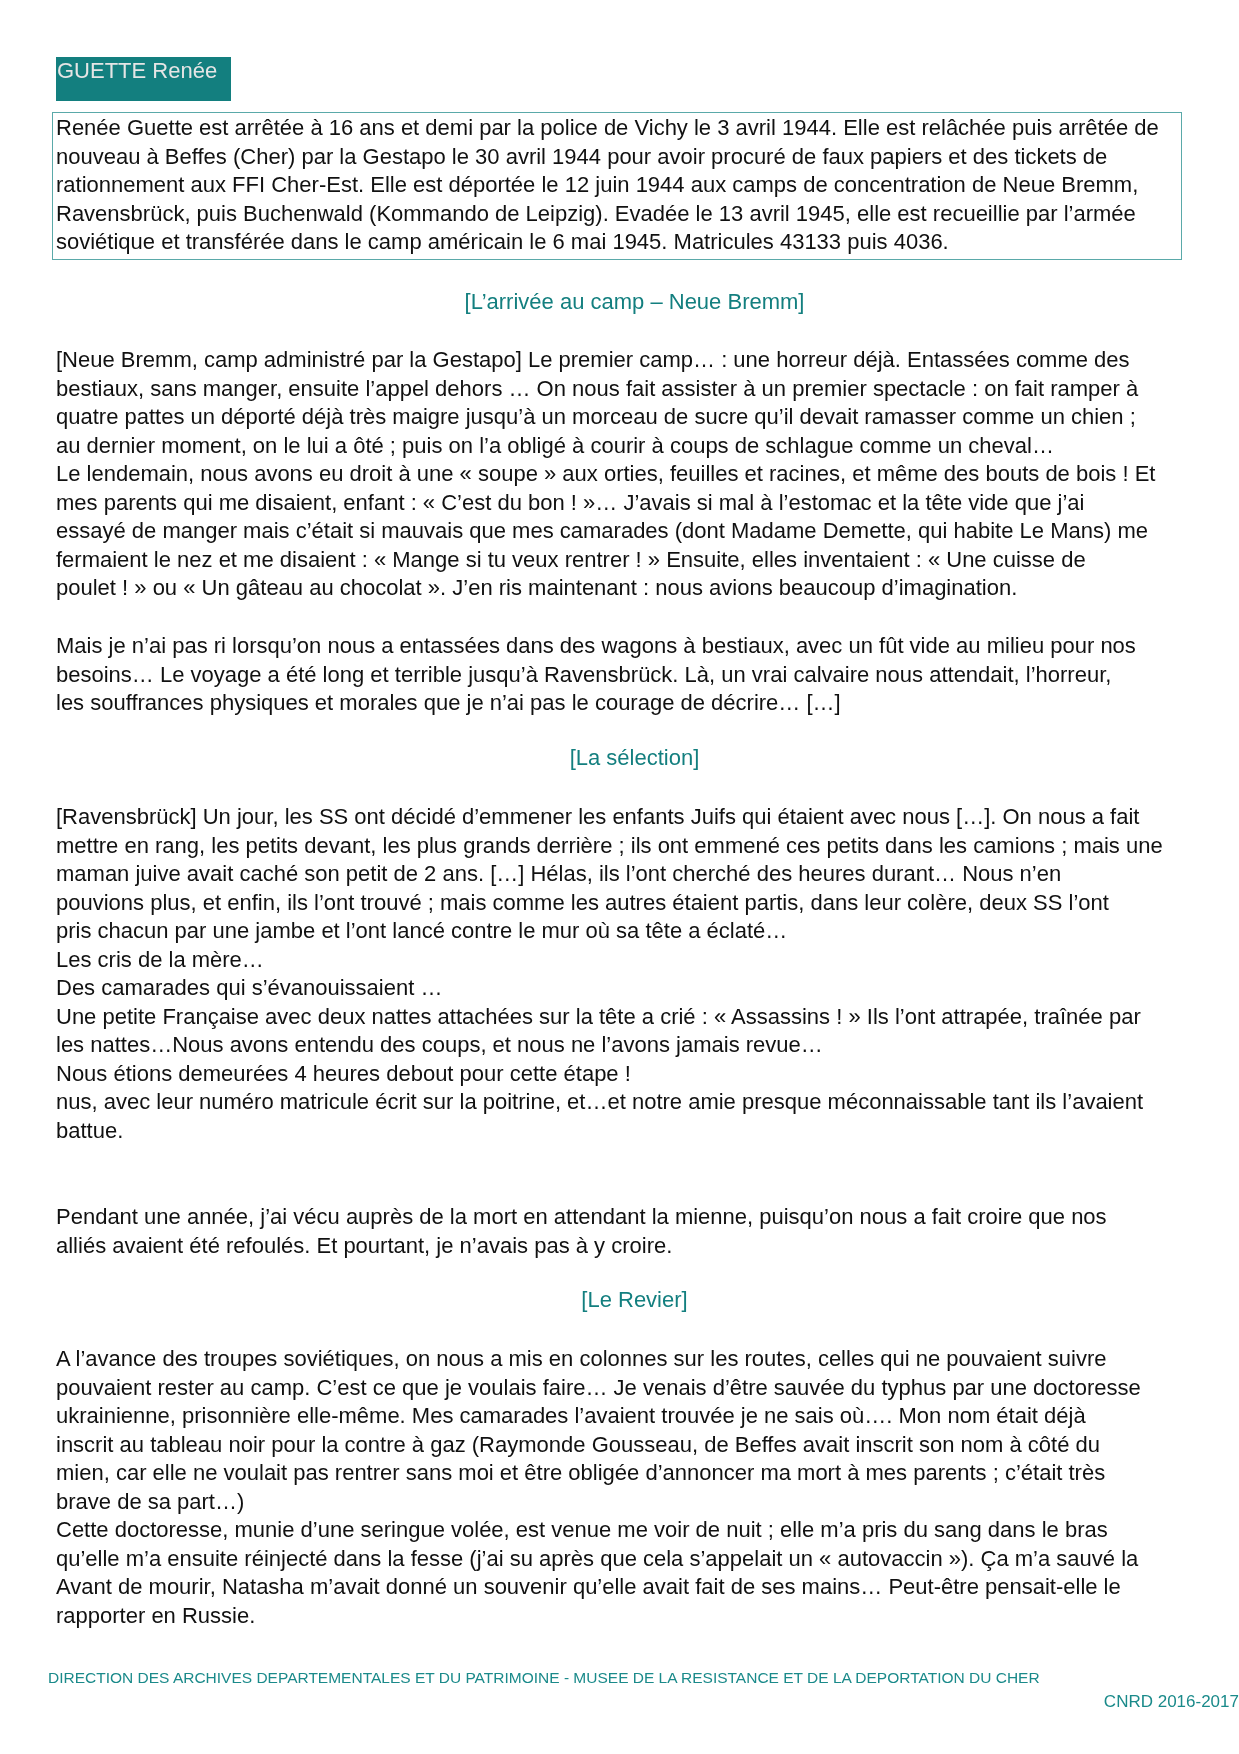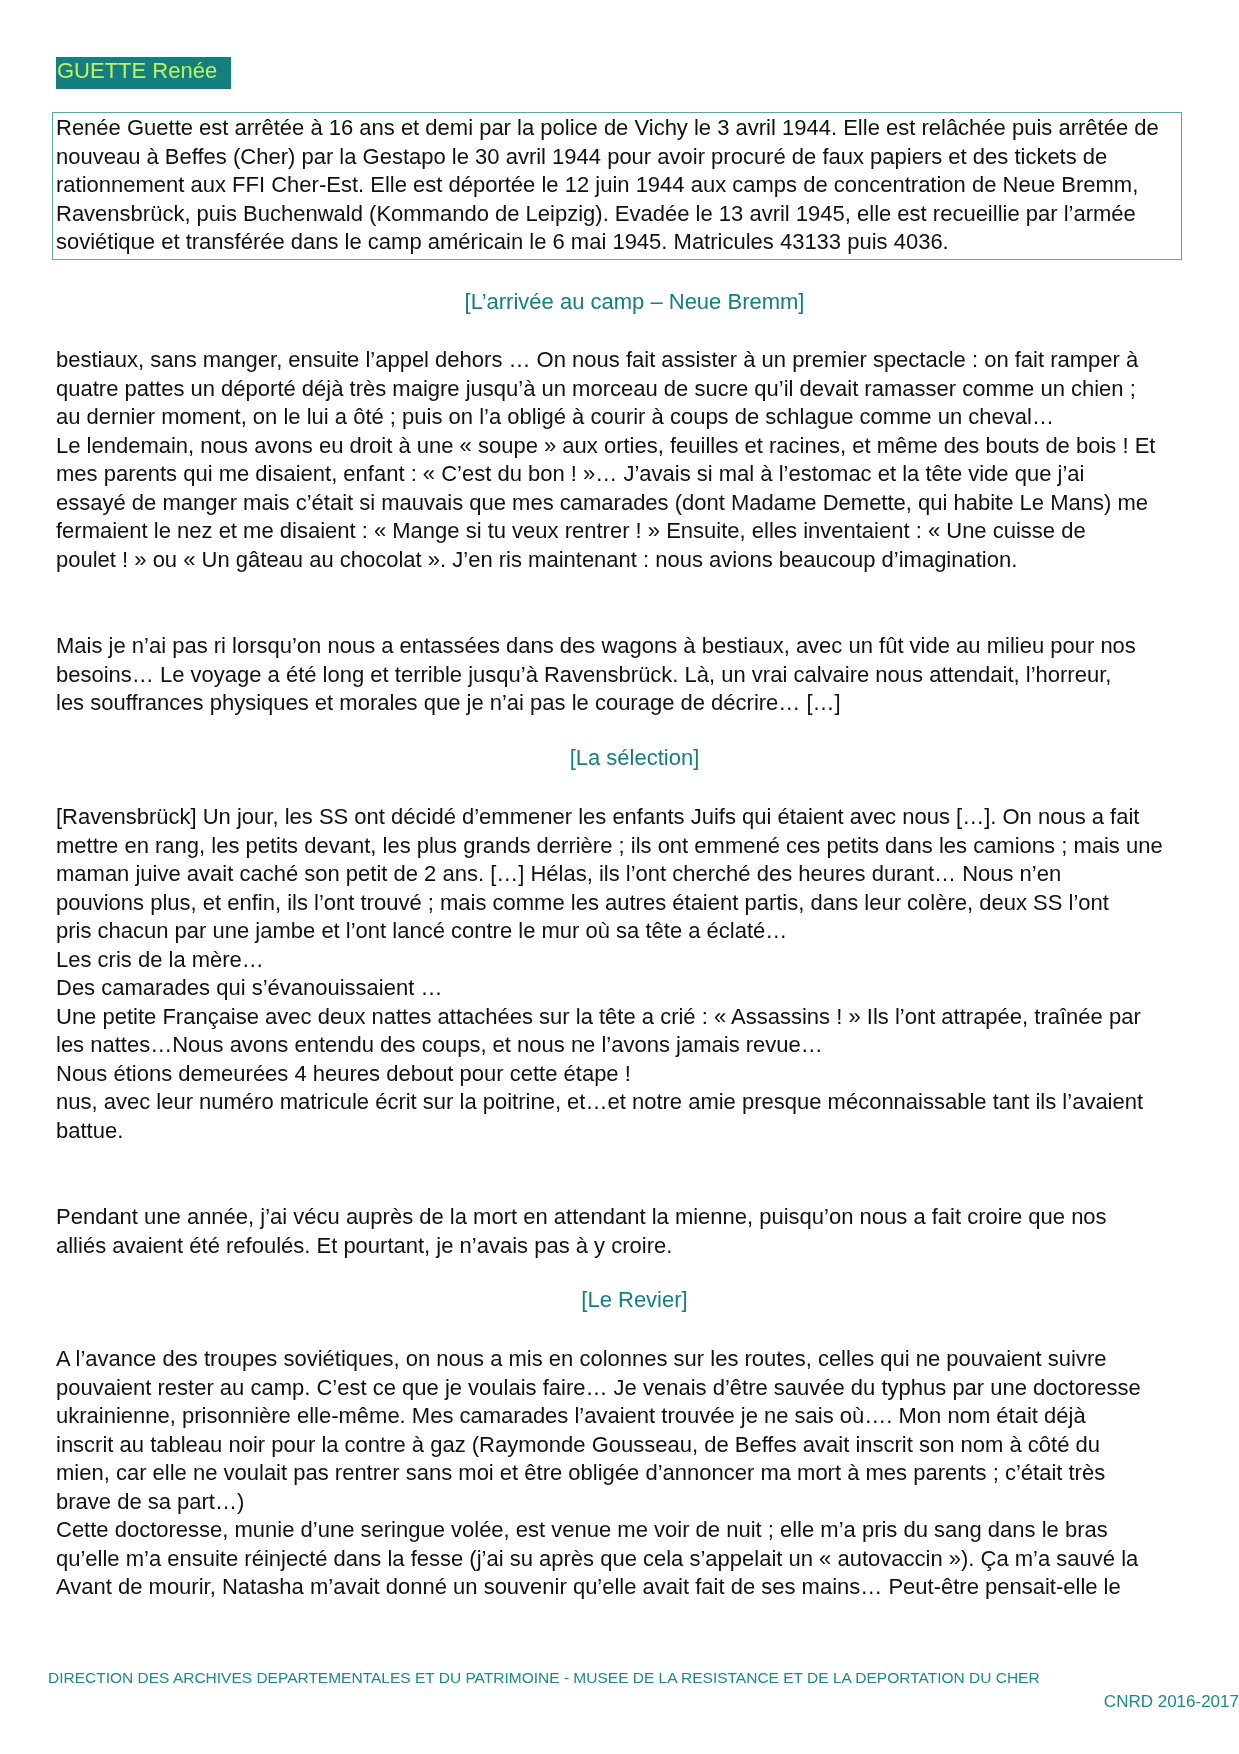--- a/index.html
+++ b/index.html
@@ -1,19 +1,19 @@
 <!DOCTYPE html>
 <html><head>
 <meta charset="utf-8">
 <style>
   html, body { margin: 0; padding: 0; background: #ffffff; }
   body { width: 1239px; height: 1754px; position: relative; overflow: hidden;
          font-family: "Liberation Sans", sans-serif; color: #111111; }
-  .title-badge { position: absolute; left: 56px; top: 57px; height: 32px;
-         background: #137f7f; color: #bef264; font-size: 22px; line-height: 28px;
+  .title-badge { position: absolute; left: 56px; top: 57px; height: 44px;
+         background: #137f7f; color: #e5e5e5; font-size: 22px; line-height: 28px;
          padding: 0 1px; white-space: nowrap; overflow: hidden; width: 173px; }
   .summary-box { position: absolute; left: 52px; top: 112px; width: 1130px; height: 148px;
          border: 1.5px solid #5aa9a9; box-sizing: border-box; }
   .para { position: absolute; left: 56px; width: 1130px; font-size: 22px; line-height: 28.5px;
          text-align: justify; margin: 0; }
   .para .ln { display: block; white-space: pre; overflow: visible; }
   .sec-head { position: absolute; left: 0; width: 1239px; text-align: center;
          font-size: 22px; color: #137f7f; margin: 0; padding-left: 15px; }
   .footer-line { position: absolute; left: 0; width: 1239px; text-align: right;
          color: #1a8a8a; font-size: 15.5px; }
@@ -28,20 +28,21 @@
 <div class="para" style="top:114px;">
   <span class="ln">Renée Guette est arrêtée à 16 ans et demi par la police de Vichy le 3 avril 1944. Elle est relâchée puis arrêtée de</span>
   <span class="ln">nouveau à Beffes (Cher) par la Gestapo le 30 avril 1944 pour avoir procuré de faux papiers et des tickets de</span>
   <span class="ln">rationnement aux FFI Cher-Est. Elle est déportée le 12 juin 1944 aux camps de concentration de Neue Bremm,</span>
   <span class="ln">Ravensbrück, puis Buchenwald (Kommando de Leipzig). Evadée le 13 avril 1945, elle est recueillie par l’armée</span>
   <span class="ln">soviétique et transférée dans le camp américain le 6 mai 1945. Matricules 43133 puis 4036.</span>
 </div>
 
 <h2 class="sec-head" style="top:289px; font-weight:normal;">[L’arrivée au camp – Neue Bremm]</h2>
 <div class="para" style="top:346px;">
+  <span class="ln">[Neue Bremm, camp administré par la Gestapo] Le premier camp… : une horreur déjà. Entassées comme des</span>
   <span class="ln">bestiaux, sans manger, ensuite l’appel dehors … On nous fait assister à un premier spectacle : on fait ramper à</span>
   <span class="ln">quatre pattes un déporté déjà très maigre jusqu’à un morceau de sucre qu’il devait ramasser comme un chien ;</span>
   <span class="ln">au dernier moment, on le lui a ôté ; puis on l’a obligé à courir à coups de schlague comme un cheval…</span>
   <span class="ln">Le lendemain, nous avons eu droit à une « soupe » aux orties, feuilles et racines, et même des bouts de bois ! Et</span>
   <span class="ln">mes parents qui me disaient, enfant : « C’est du bon ! »… J’avais si mal à l’estomac et la tête vide que j’ai</span>
   <span class="ln">essayé de manger mais c’était si mauvais que mes camarades (dont Madame Demette, qui habite Le Mans) me</span>
   <span class="ln">fermaient le nez et me disaient : « Mange si tu veux rentrer ! » Ensuite, elles inventaient : « Une cuisse de</span>
   <span class="ln">poulet ! » ou « Un gâteau au chocolat ». J’en ris maintenant : nous avions beaucoup d’imagination.</span>
 </div>
 <div class="para" style="top:632px;">
@@ -74,16 +75,17 @@
 <div class="para" style="top:1345px;">
   <span class="ln">A l’avance des troupes soviétiques, on nous a mis en colonnes sur les routes, celles qui ne pouvaient suivre</span>
   <span class="ln">pouvaient rester au camp. C’est ce que je voulais faire… Je venais d’être sauvée du typhus par une doctoresse</span>
   <span class="ln">ukrainienne, prisonnière elle-même. Mes camarades l’avaient trouvée je ne sais où…. Mon nom était déjà</span>
   <span class="ln">inscrit au tableau noir pour la contre à gaz (Raymonde Gousseau, de Beffes avait inscrit son nom à côté du</span>
   <span class="ln">mien, car elle ne voulait pas rentrer sans moi et être obligée d’annoncer ma mort à mes parents ; c’était très</span>
   <span class="ln">brave de sa part…)</span>
   <span class="ln">Cette doctoresse, munie d’une seringue volée, est venue me voir de nuit ; elle m’a pris du sang dans le bras</span>
   <span class="ln">qu’elle m’a ensuite réinjecté dans la fesse (j’ai su après que cela s’appelait un « autovaccin »). Ça m’a sauvé la</span>
   <span class="ln">Avant de mourir, Natasha m’avait donné un souvenir qu’elle avait fait de ses mains… Peut-être pensait-elle le</span>
+  <span class="ln">rapporter en Russie.</span>
 </div>
 
 <div class="footer-line l1" style="top:1669px;">DIRECTION DES ARCHIVES DEPARTEMENTALES ET DU PATRIMOINE   -   MUSEE DE LA RESISTANCE ET DE LA DEPORTATION DU CHER</div>
 <div class="footer-line" style="top:1692px; font-size:17px;">CNRD 2016-2017</div>
 
 </body></html>

